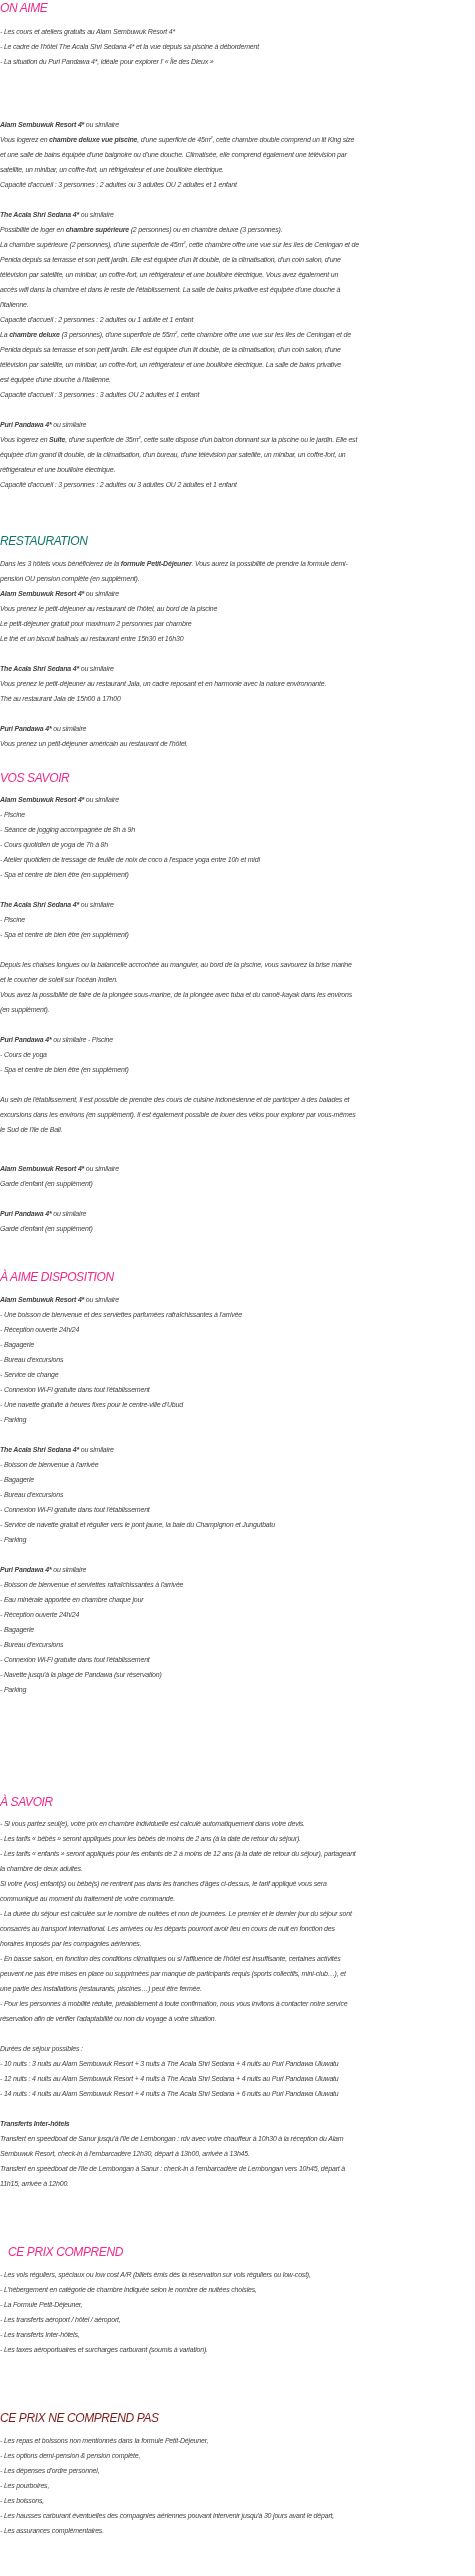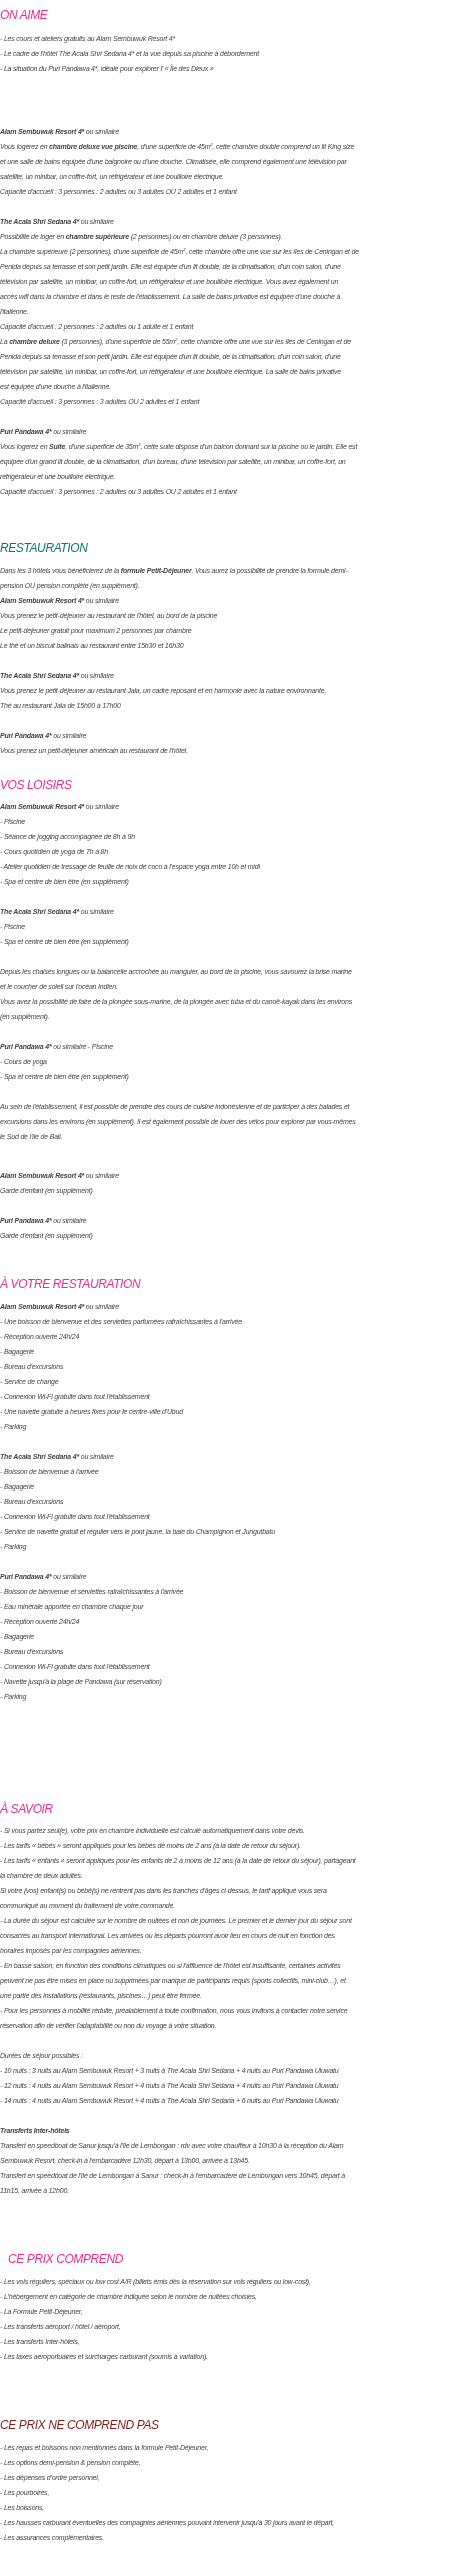--- a/index.html
+++ b/index.html
@@ -31,21 +31,21 @@
   }
   .gap { height: 15px; }
   b { font-weight: bold; }
   sup { font-size: 4.4px; line-height: 0; vertical-align: super; }
 </style>
 </head>
 <body>
 
 <div class="page">
 
-  <section style="padding-top:7px;">
+  <section style="padding-top:0;">
     <h2 class="sec" style="color: rgb(238, 42, 140);">ON AIME</h2>
     <div style="height:8.1px"></div>
     <p class="ln">- Les cours et ateliers gratuits au Alam Sembuwuk Resort 4*</p>
     <p class="ln">- Le cadre de l'hôtel The Acala Shri Sedana 4* et la vue depuis sa piscine à débordement</p>
     <p class="ln">- La situation du Puri Pandawa 4*, idéale pour explorer l' « Île des Dieux »</p>
   </section>
 
   <div style="height:39px"></div>
 
   <section>
@@ -99,21 +99,21 @@
     <p class="ln">Thé au restaurant Jala de 15h00 à 17h00</p>
     <div class="gap"></div>
 
     <p class="ln"><b>Puri Pandawa 4*</b><span> ou similaire</span></p>
     <p class="ln">Vous prenez un petit-déjeuner américain au restaurant de l'hôtel.</p>
   </section>
 
   <div style="height:19px"></div>
 
   <section>
-    <h2 class="sec" style="color: rgb(238, 42, 140);">VOS LOISIRS</h2>
+    <h2 class="sec" style="color: rgb(238, 42, 140);">VOS SAVOIR</h2>
     <div style="height:6.3px"></div>
     <p class="ln"><b>Alam Sembuwuk Resort 4*</b><span> ou similaire</span></p>
     <p class="ln">- Piscine</p>
     <p class="ln">- Séance de jogging accompagnée de 8h à 9h</p>
     <p class="ln">- Cours quotidien de yoga de 7h à 8h</p>
     <p class="ln">- Atelier quotidien de tressage de feuille de noix de coco à l'espace yoga entre 10h et midi</p>
     <p class="ln">- Spa et centre de bien être (en supplément)</p>
     <div class="gap"></div>
 
     <p class="ln"><b>The Acala Shri Sedana 4*</b><span> ou similaire</span></p>
@@ -142,21 +142,21 @@
     <p class="ln"><b>Alam Sembuwuk Resort 4*</b><span> ou similaire</span></p>
     <p class="ln">Garde d'enfant (en supplément)</p>
     <div class="gap"></div>
     <p class="ln"><b>Puri Pandawa 4*</b><span> ou similaire</span></p>
     <p class="ln">Garde d'enfant (en supplément)</p>
   </section>
 
   <div style="height:33px"></div>
 
   <section>
-    <h2 class="sec" style="color: rgb(238, 42, 140);">À VOTRE RESTAURATION</h2>
+    <h2 class="sec" style="color: rgb(238, 42, 140);">À AIME DISPOSITION</h2>
     <div style="height:6.3px"></div>
     <p class="ln"><b>Alam Sembuwuk Resort 4*</b><span> ou similaire</span></p>
     <p class="ln">- Une boisson de bienvenue et des serviettes parfumées rafraîchissantes à l'arrivée</p>
     <p class="ln">- Réception ouverte 24h/24</p>
     <p class="ln">- Bagagerie</p>
     <p class="ln">- Bureau d'excursions</p>
     <p class="ln">- Service de change</p>
     <p class="ln">- Connexion Wi-Fi gratuite dans tout l'établissement</p>
     <p class="ln">- Une navette gratuite à heures fixes pour le centre-ville d'Ubud</p>
     <p class="ln">- Parking</p>

